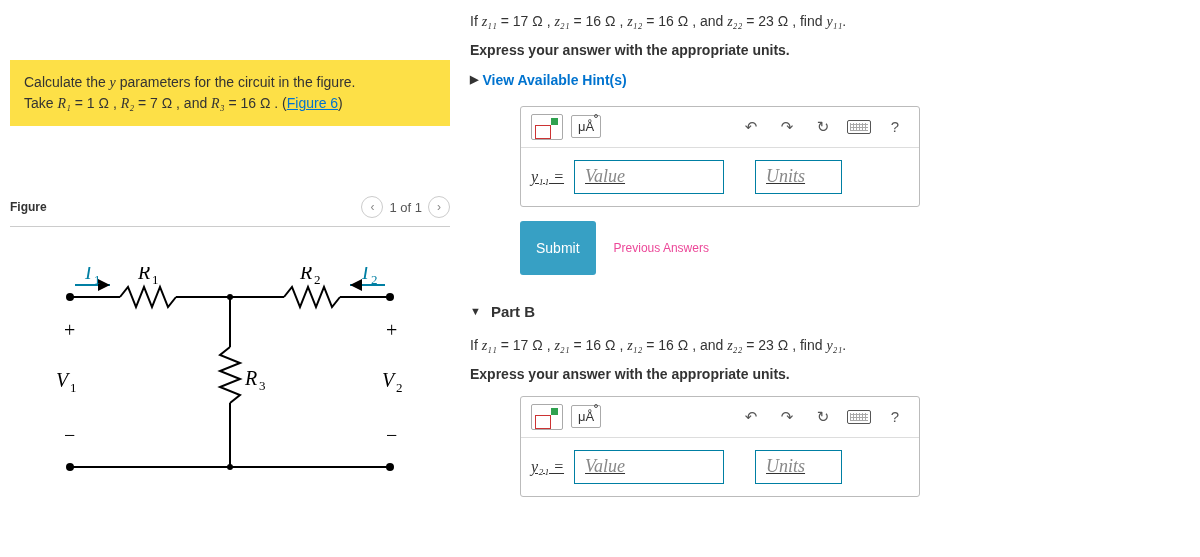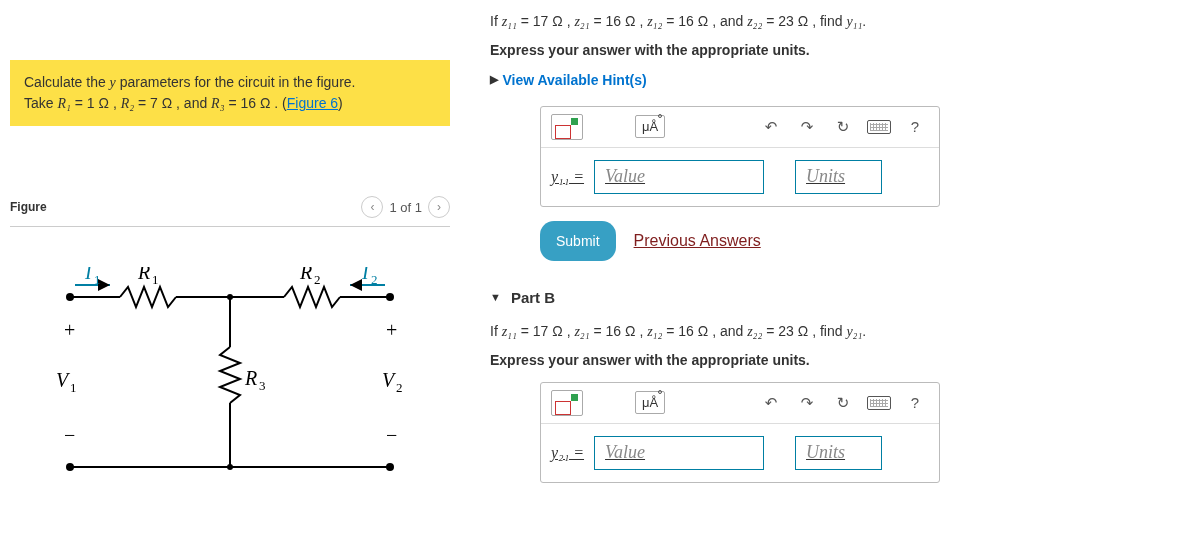--- a/index.html
+++ b/index.html
@@ -52,21 +52,21 @@
     color: #888;
     font-size: 12px;
     cursor: pointer;
   }
   .circuit {
     margin-top: 40px;
     padding-left: 30px;
   }
   .right-col {
     position: absolute;
-    left: 490px;
+    left: 470px;
     top: 10px;
     width: 700px;
   }
   .question-text {
     font-size: 14px;
     line-height: 1.6;
     margin-bottom: 6px;
     font-family: Arial, sans-serif;
   }
   .bold { font-weight: bold; }
@@ -128,21 +128,20 @@
     width: 7px; height: 7px;
     background: #2fa14f;
   }
   .tb-unit {
     border: 1px solid #aaa;
     border-radius: 2px;
     padding: 3px 6px;
     font-size: 13px;
     cursor: pointer;
     position: relative;
-    margin-left: 44px;
   }
   .tb-unit .ring {
     position: absolute;
     top: -2px; right: 2px;
     width: 4px; height: 4px;
     border: 1px solid #555;
     border-radius: 50%;
   }
   .input-row {
     display: flex;
@@ -160,42 +159,41 @@
     border: 1px solid #007fa3;
     height: 34px;
     font-family: 'Times New Roman', serif;
     font-style: italic;
     font-size: 18px;
     color: #888;
     padding: 0 10px;
     display: flex;
     align-items: center;
   }
-  .value-input { width: 170px; }
+  .value-input { width: 150px; }
   .units-input { width: 87px; margin-left: 21px; }
   .submit-row {
     display: flex;
     align-items: center;
     gap: 18px;
     margin: 14px 0 0 50px;
   }
   .submit-btn {
     background: #37a0c4;
     color: #fff;
     font-size: 14px;
-    padding: 12px 16px;
-    border-radius: 14px;
+    padding: 19px 16px;
+    border-radius: 3px;
     cursor: pointer;
     border: none;
     text-align: right;
   }
   .prev-ans {
-    color: #7f1d1d;
-    text-decoration: underline;
-    font-size: 16px;
+    color: #ec4899;
+    font-size: 12px;
     cursor: pointer;
   }
   .part-header {
     display: flex;
     align-items: center;
     gap: 10px;
     margin: 28px 0 14px 0;
     font-weight: bold;
     font-size: 15px;
   }

